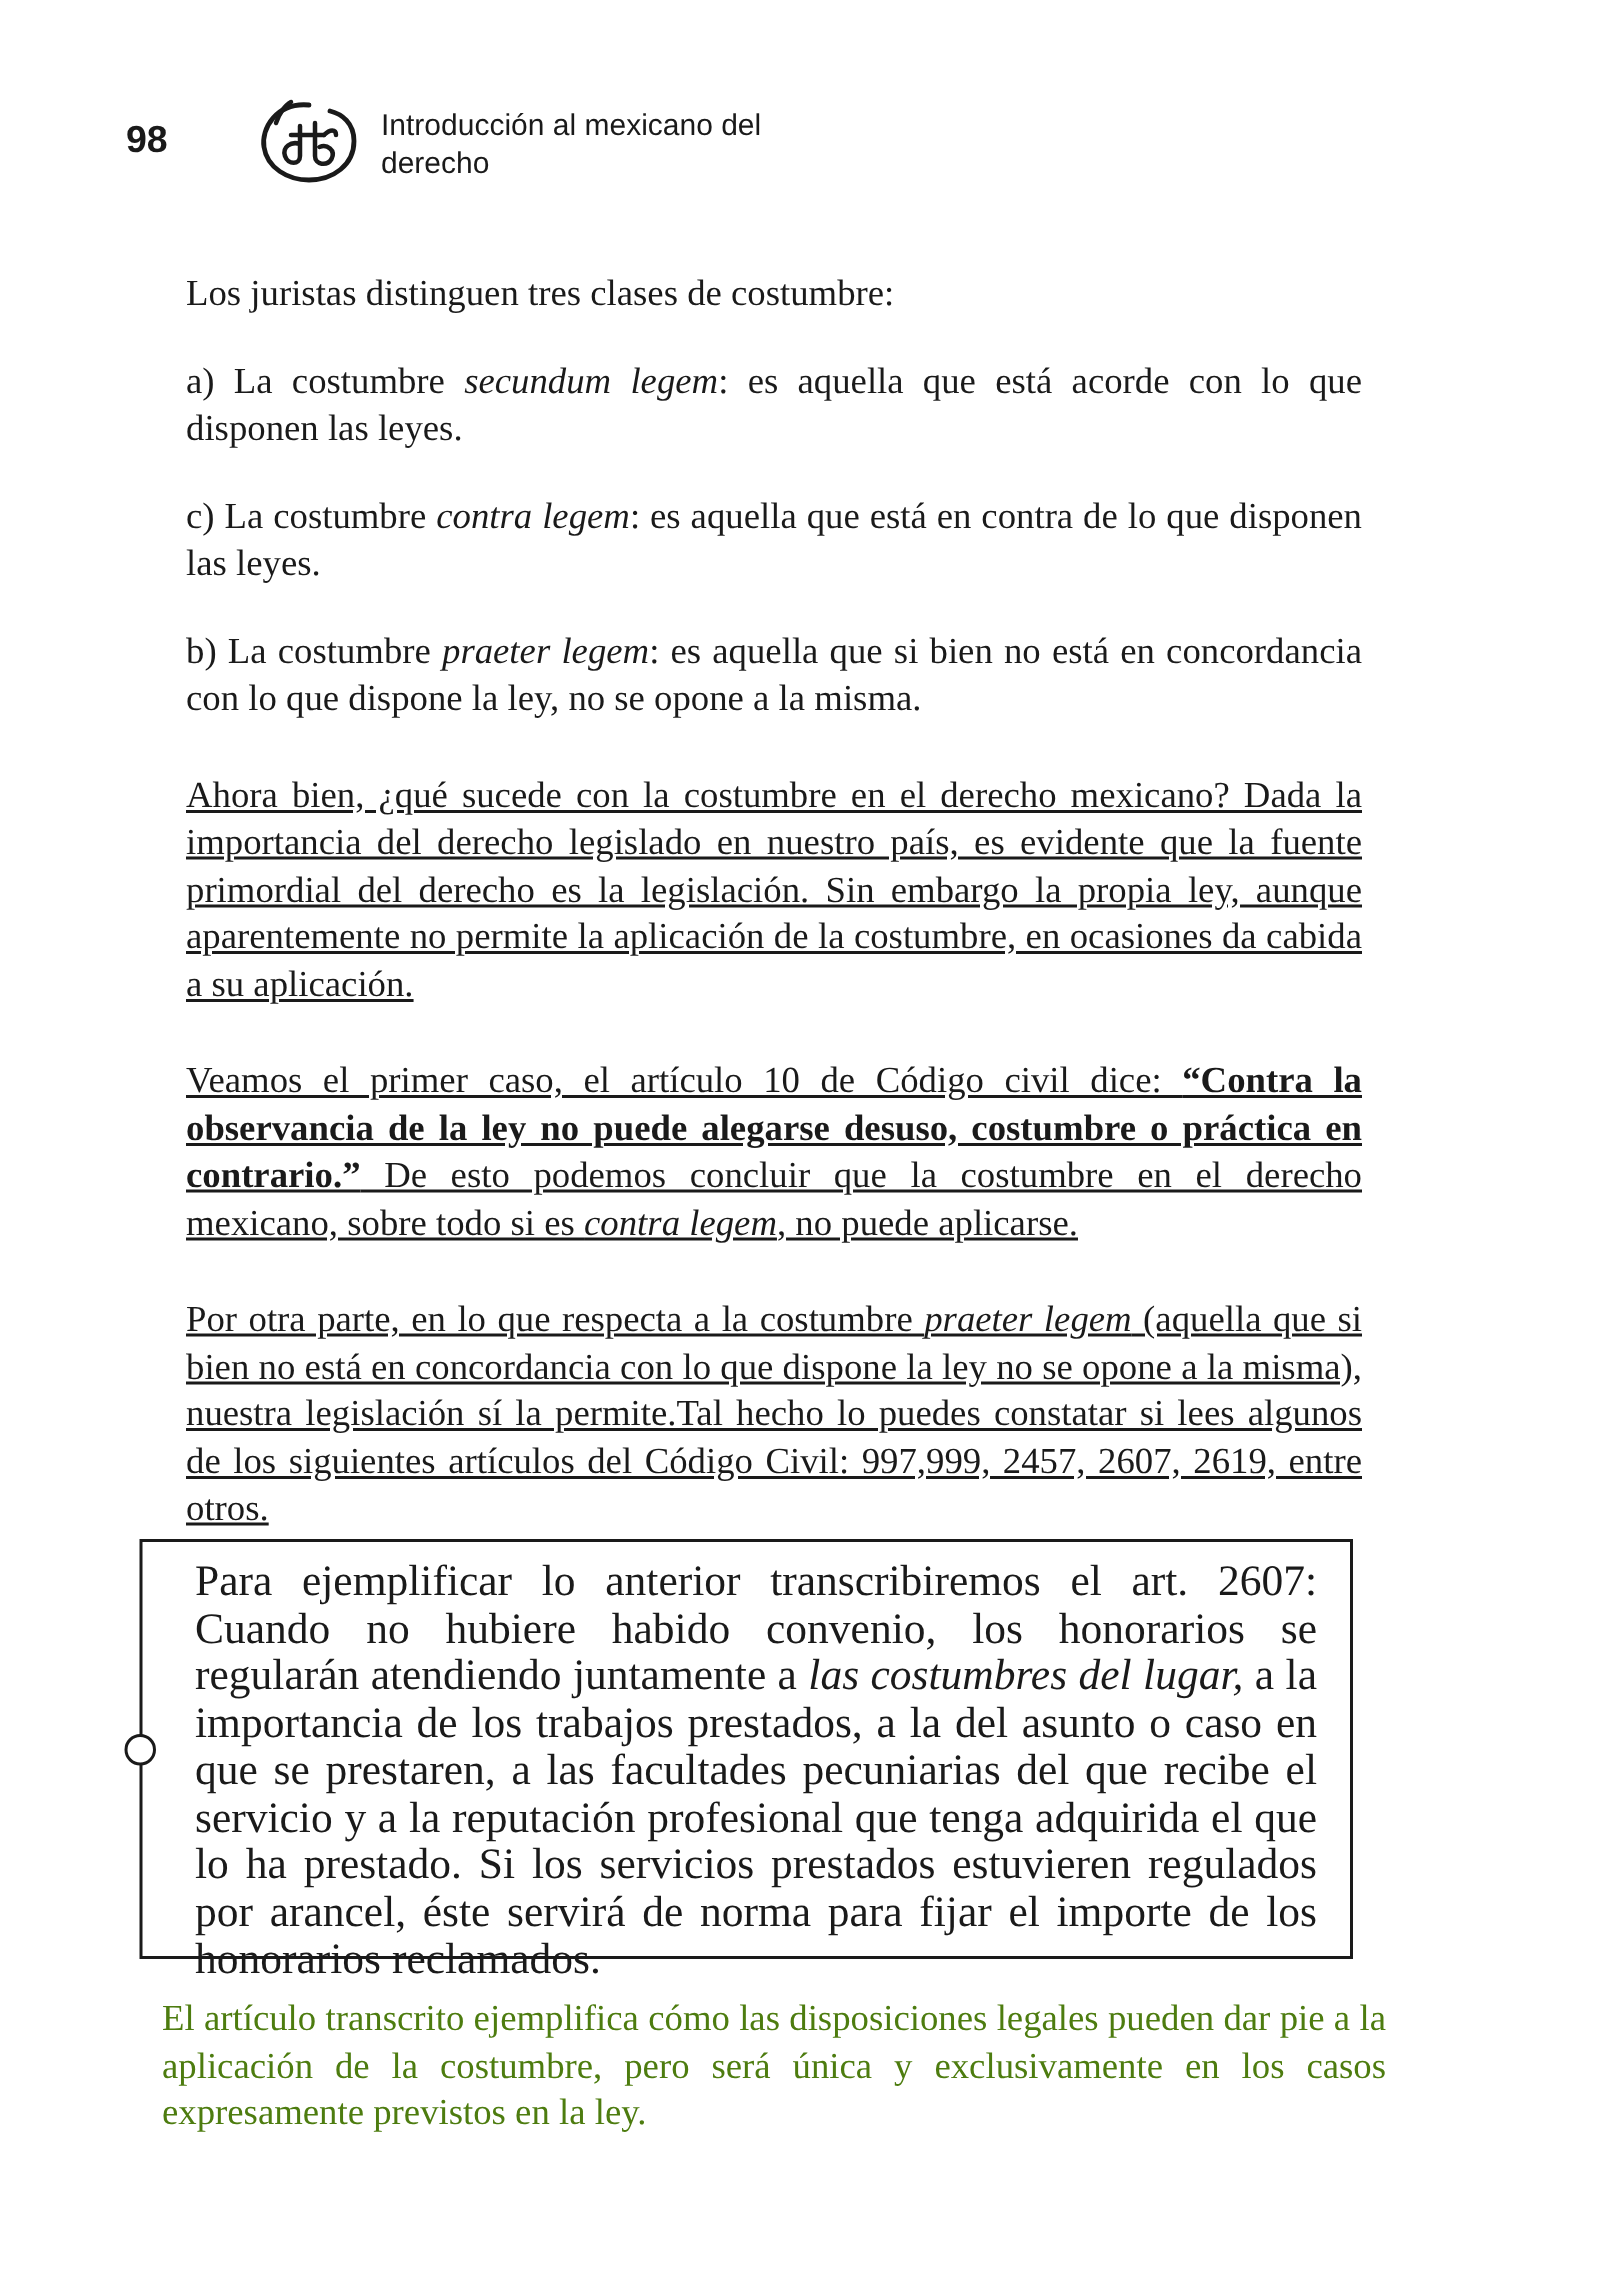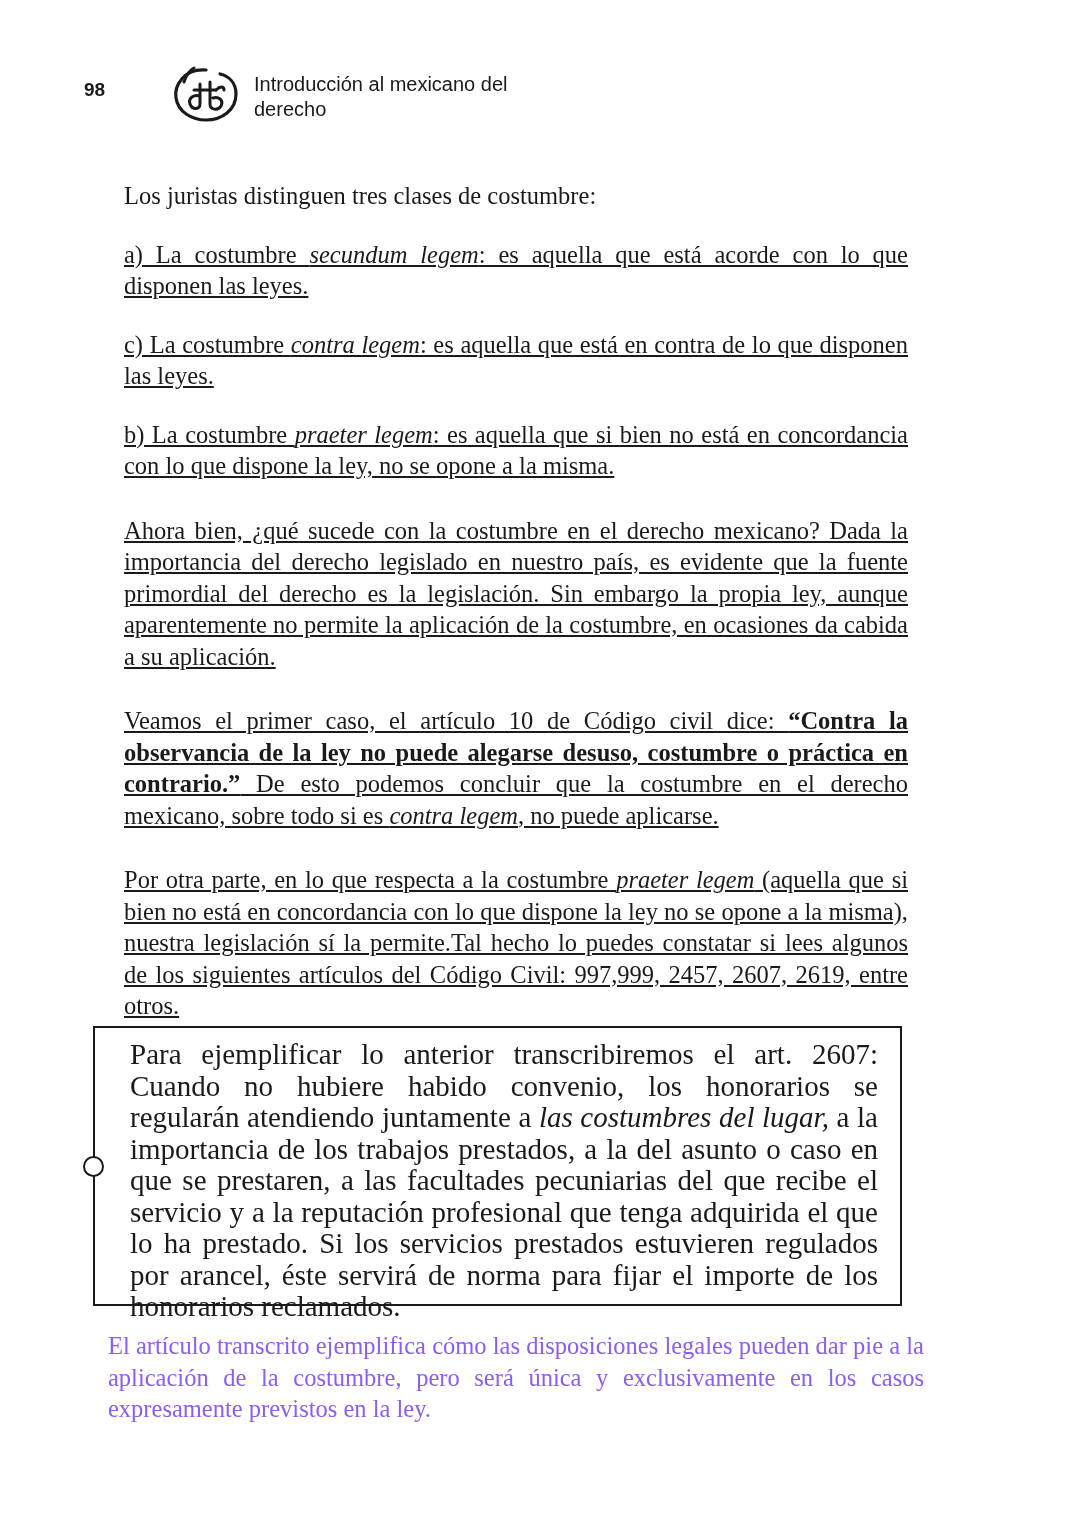--- a/index.html
+++ b/index.html
@@ -13,21 +13,21 @@
       position: relative;
       overflow: hidden;
       color: #1a1a1a;
     }
     .page-number {
       position: absolute;
       left: 84px;
       top: 79px;
       font-family: "Liberation Sans", sans-serif;
       font-weight: bold;
-      font-size: 19px;
+      font-size: 25px;
       color: #1a1a1a;
     }
     .logo {
       position: absolute;
       left: 170px;
       top: 64px;
       width: 72px;
       height: 60px;
     }
     .book-title {
@@ -47,21 +47,21 @@
       width: 816px;
       font-family: "Liberation Serif", serif;
       font-size: 24.5px;
       line-height: 31.5px;
       color: #1a1a1a;
     }
     .content p {
       margin: 16px;
       text-align: justify;
     }
-    .sp-small { margin-top: 27px !important; text-decoration: underline; }
+    .sp-small { margin-top: 27px !important; }
     .sp-large { margin-top: 33px !important; text-decoration: underline; }
     .callout {
       position: absolute;
       left: 93px;
       top: 1026px;
       width: 809px;
       height: 280px;
       border: 2.5px solid #1a1a1a;
       box-sizing: border-box;
     }
@@ -88,21 +88,21 @@
       background: #ffffff;
     }
     .closing {
       position: absolute;
       left: 108px;
       top: 1330px;
       width: 816px;
       font-family: "Liberation Serif", serif;
       font-size: 24.5px;
       line-height: 31.5px;
-      color: #8b5cf6;
+      color: #4d7c0f;
       text-align: justify;
       margin: 0;
     }
     em { font-style: italic; }
     strong { font-weight: bold; }
   </style>
 </head>
 <body>
 
 <div>

